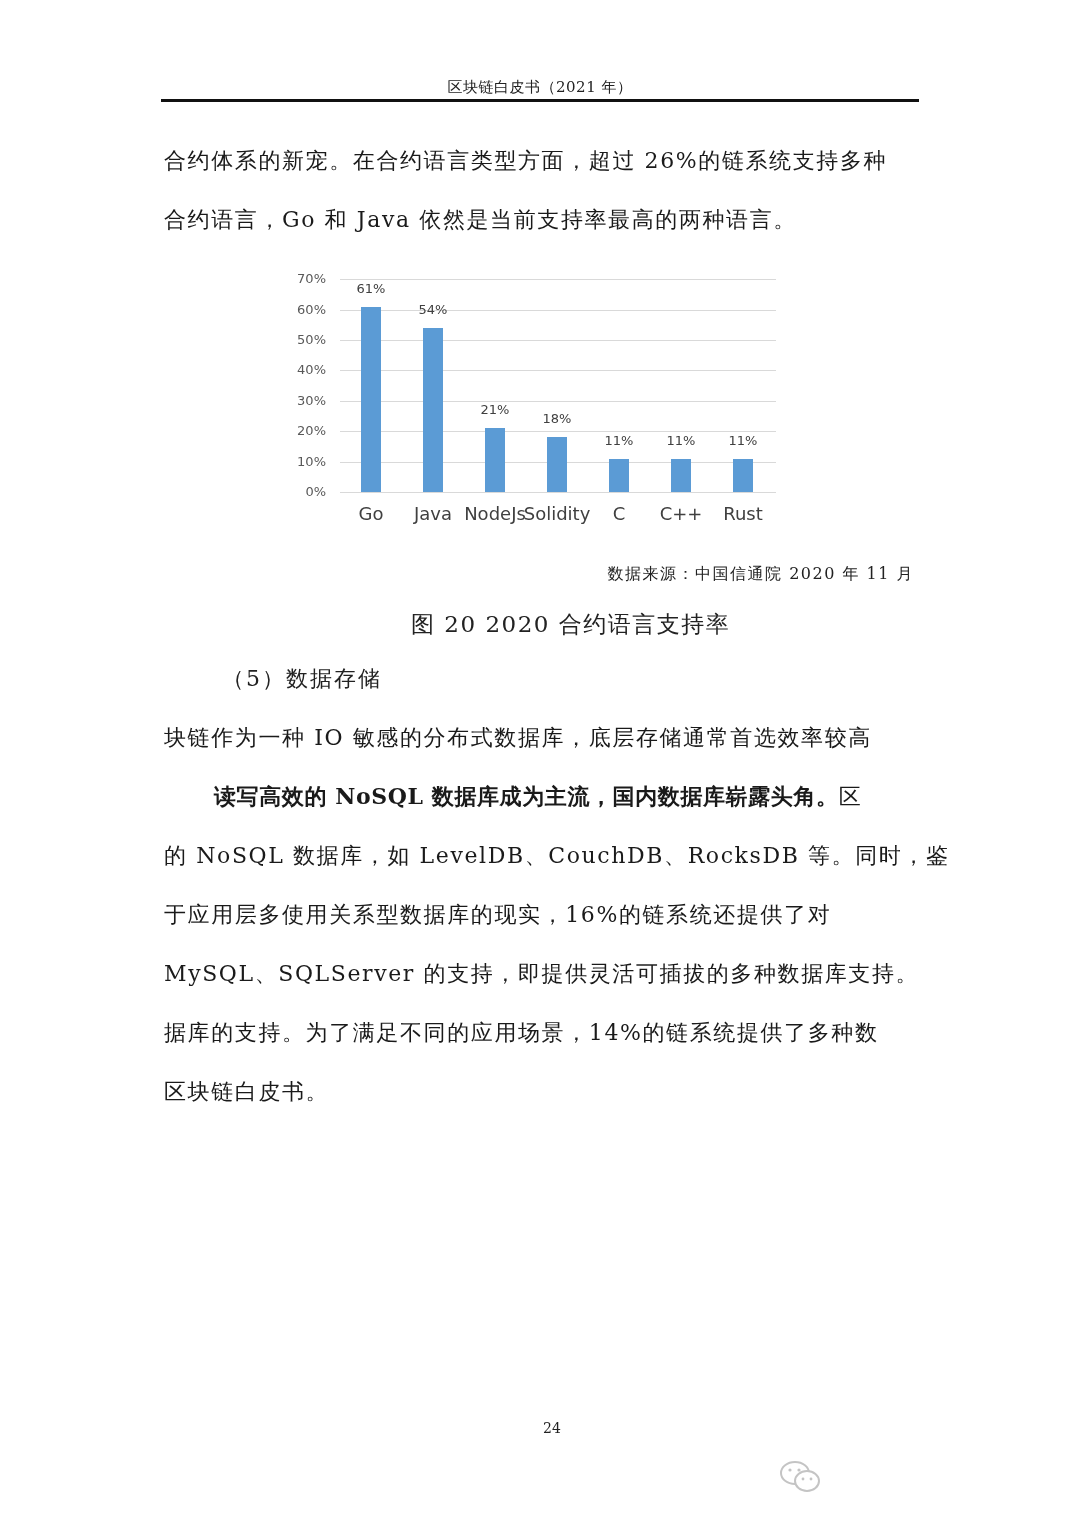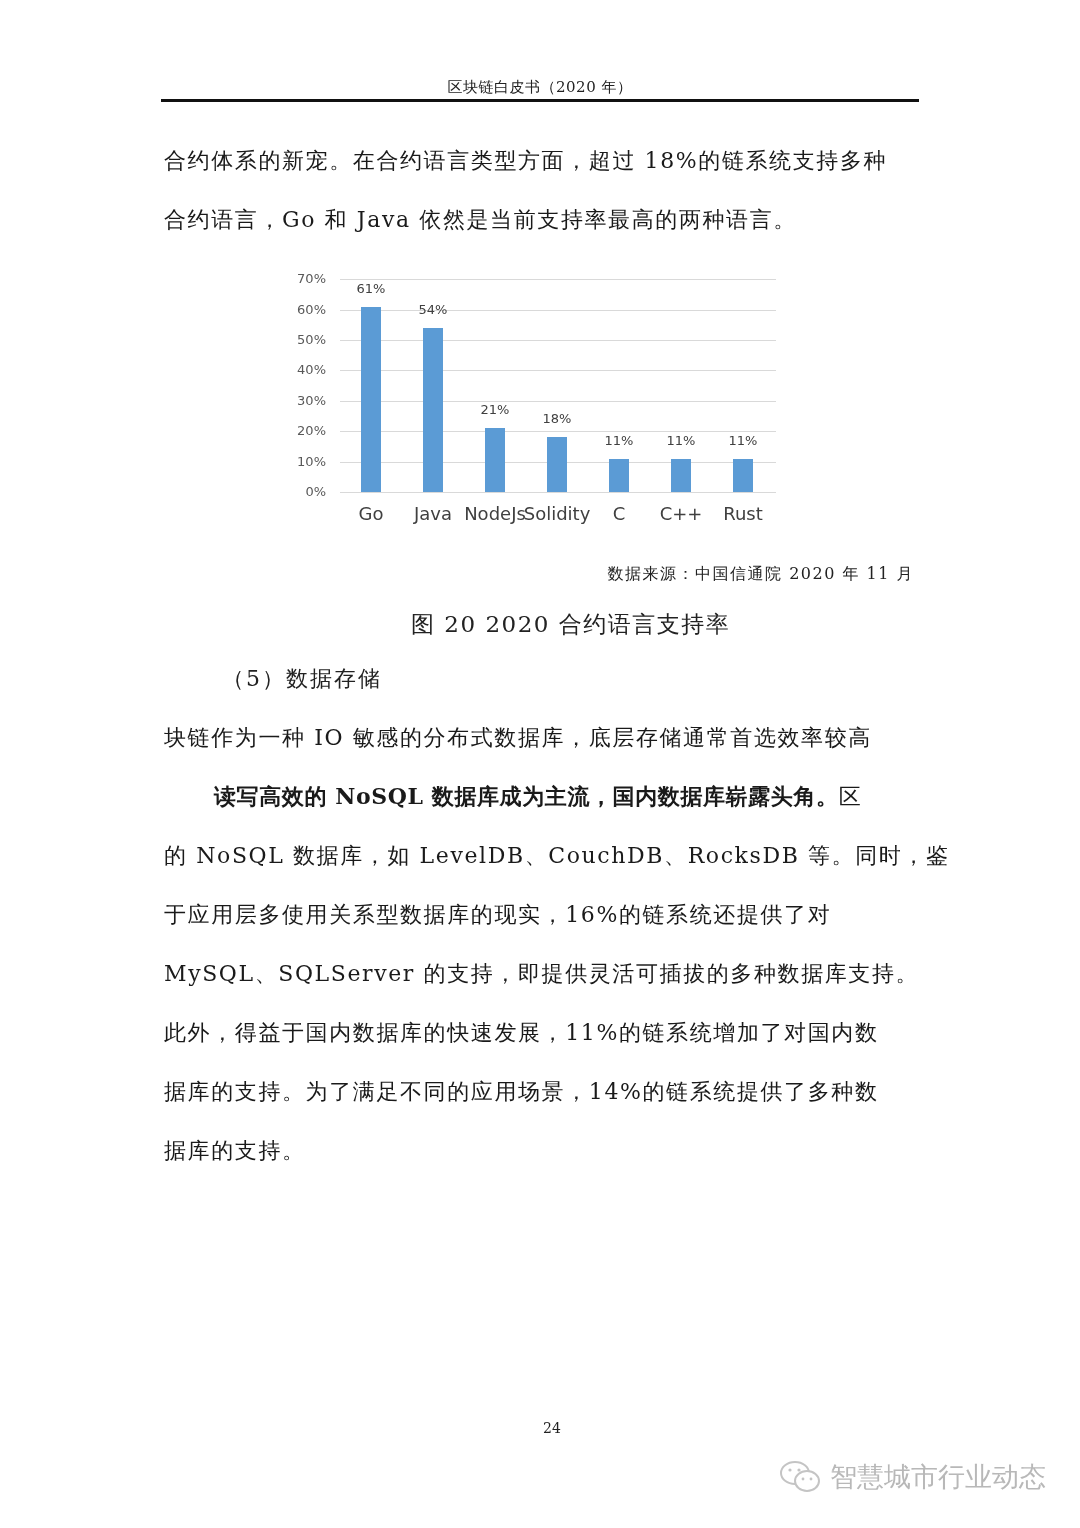--- a/index.html
+++ b/index.html
@@ -43,25 +43,25 @@
   }
   .watermark {
     position:absolute; left:778px; top:1457px; height:40px; display:flex; align-items:center;
     font-family:"DejaVu Sans", "Liberation Sans", sans-serif; font-size:27px; color:#b8b8b8;
   }
   .wm-icon { width:46px; height:36px; margin-right:6px; }
 </style>
 </head>
 <body>
 
-<div class="header-title">区块链白皮书（2020 年）</div>
+<div class="header-title">区块链白皮书（2021 年）</div>
 <div class="header-rule"></div>
 
 <div class="para" style="top:131px;">
-  <span class="line">合约体系的新宠。在合约语言类型方面，超过 18%的链系统支持多种</span>
+  <span class="line">合约体系的新宠。在合约语言类型方面，超过 26%的链系统支持多种</span>
   <span class="line">合约语言，Go 和 Java 依然是当前支持率最高的两种语言。</span>
 </div>
 
 <div class="chart" id="chart">
     <div class="grid" style="top: 227px;"></div>
     <div class="ytick" style="top: 219px;">0%</div>
     <div class="grid" style="top: 196.6px;"></div>
     <div class="ytick" style="top: 188.6px;">10%</div>
     <div class="grid" style="top: 166.2px;"></div>
     <div class="ytick" style="top: 158.2px;">20%</div>
@@ -102,30 +102,28 @@
 <div class="caption">图  20 2020 合约语言支持率</div>
 
 <div class="section">（5）数据存储</div>
 
 <div class="para" style="top:708px;">
   <span class="line">块链作为一种 IO 敏感的分布式数据库，底层存储通常首选效率较高</span>
   <span class="line" style="padding-left:50px;"><span class="bold">读写高效的 NoSQL 数据库成为主流，国内数据库崭露头角。</span><span>区</span></span>
   <span class="line">的 NoSQL 数据库，如 LevelDB、CouchDB、RocksDB 等。同时，鉴</span>
   <span class="line">于应用层多使用关系型数据库的现实，16%的链系统还提供了对</span>
   <span class="line">MySQL、SQLServer 的支持，即提供灵活可插拔的多种数据库支持。</span>
-  <span class="line">此外，得益于国内数据库的快速发展，11%的链系统增加了对国内数</span>
   <span class="line">据库的支持。为了满足不同的应用场景，14%的链系统提供了多种数</span>
-  <span class="line">据库的支持。</span>
+  <span class="line">区块链白皮书。</span>
 </div>
 
 <div class="pagenum">24</div>
 
 <div class="watermark">
   <svg class="wm-icon" viewBox="0 0 46 36">
     <ellipse cx="17" cy="14" rx="14" ry="11" fill="none" stroke="#c4c4c4" stroke-width="2"></ellipse>
     <ellipse cx="29" cy="22" rx="12" ry="10" fill="#fff" stroke="#c4c4c4" stroke-width="2"></ellipse>
     <circle cx="12" cy="11" r="1.6" fill="#c4c4c4"></circle>
     <circle cx="21" cy="11" r="1.6" fill="#c4c4c4"></circle>
     <circle cx="25" cy="20" r="1.4" fill="#c4c4c4"></circle>
     <circle cx="33" cy="20" r="1.4" fill="#c4c4c4"></circle>
   </svg>
-  <span>智慧城市行业动态</span>
 </div>
 
 </body></html>

